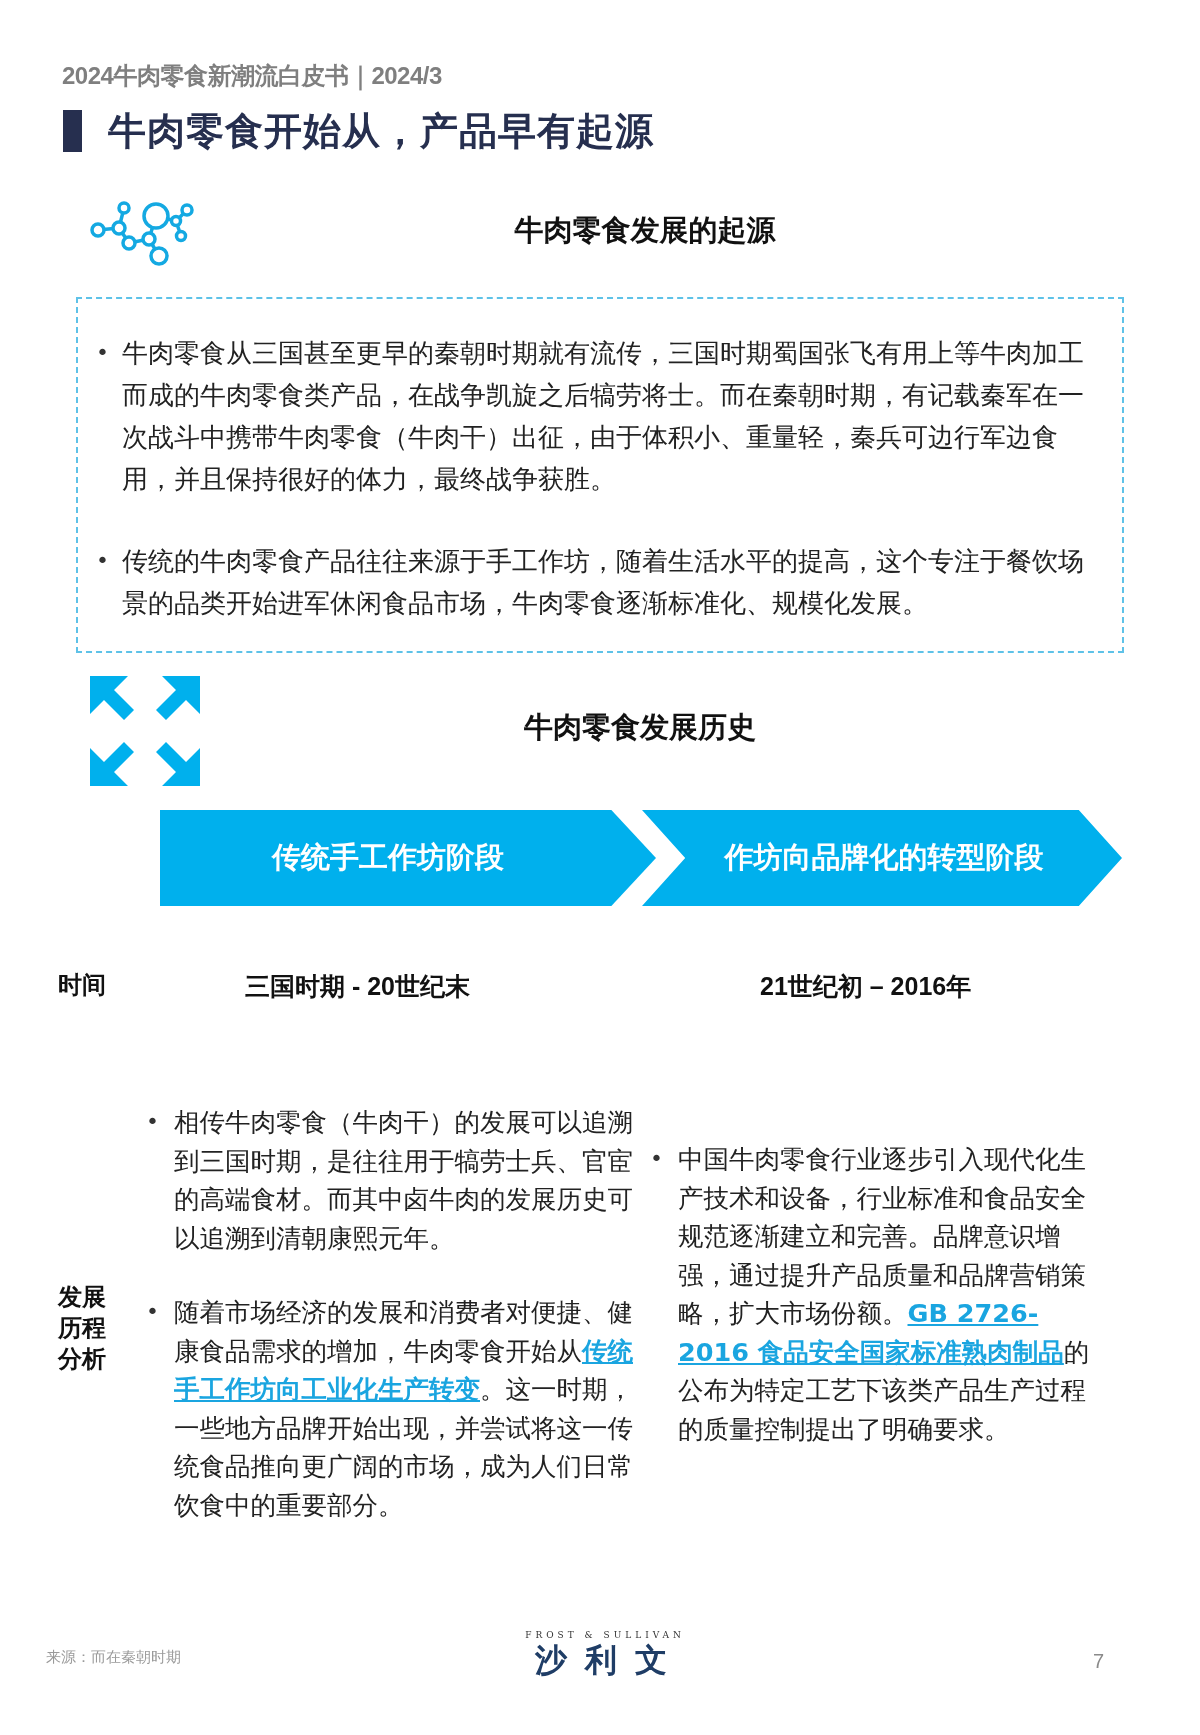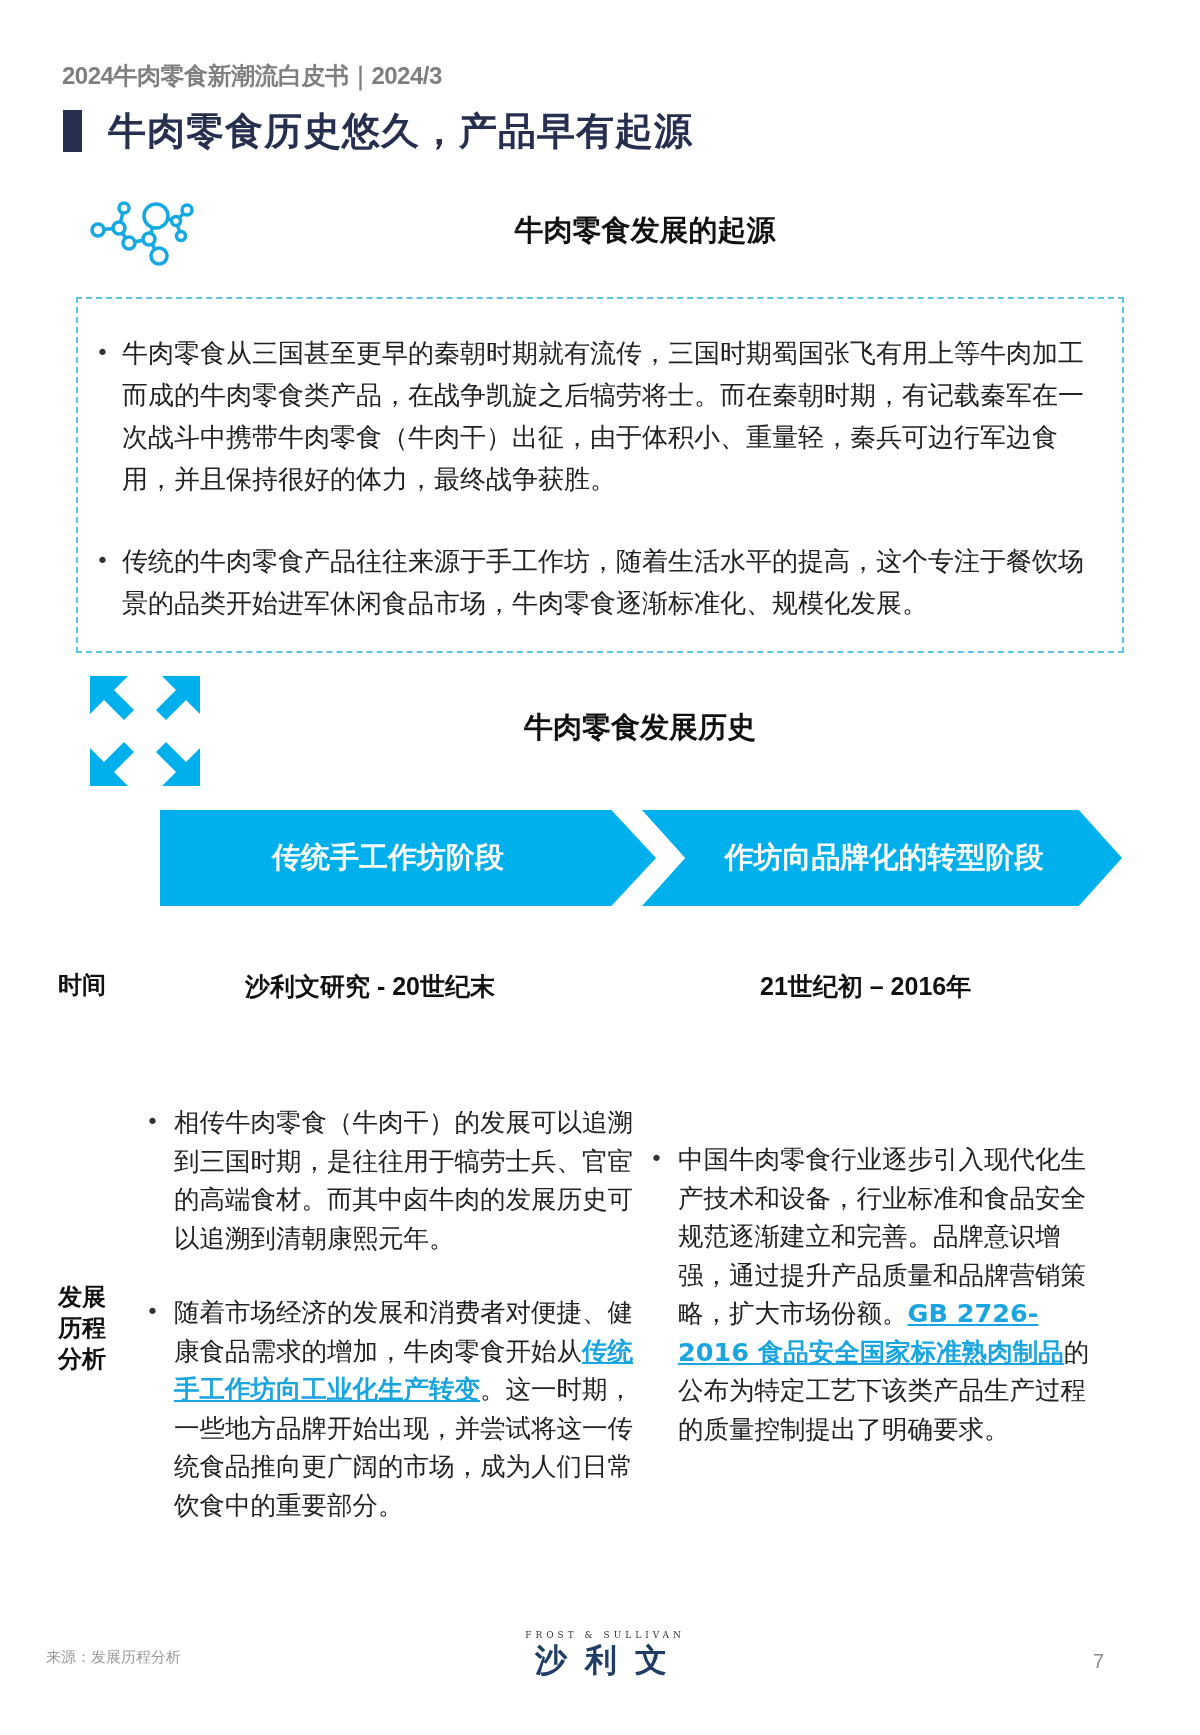--- a/index.html
+++ b/index.html
@@ -44,21 +44,21 @@
   .logo { position: absolute; left: 515px; top: 1630px; width: 170px; text-align: right; color: #1f3d66; }
   .logo-en { font-family: "DejaVu Serif", "Liberation Serif", serif; font-size: 9px; letter-spacing: 4px; color: #333; }
   .logo-cn { font-size: 32px; font-weight: bold; letter-spacing: 18px; margin-left: 18px; line-height: 40px; }
   .page-num { position: absolute; left: 1093px; top: 1650px; font-size: 20px; color: #8a8a8a; font-family: "Liberation Sans", sans-serif; }
 </style>
 </head>
 <body>
 
 <div class="header-sub">2024牛肉零食新潮流白皮书｜2024/3</div>
 <div class="title-bar"></div>
-<h1 class="page-title">牛肉零食历史悠久，产品早有起源</h1>
+<h1 class="page-title">牛肉零食开始从，产品早有起源</h1>
 
 <svg class="molecule-icon" viewBox="0 0 112 70" fill="#fff" stroke="#14a9e2" stroke-width="3.5">
   <line x1="10" y1="34" x2="31" y2="32"></line>
     <line x1="31" y1="32" x2="36" y2="12"></line>
   <line x1="31" y1="32" x2="41" y2="47"></line>
     <line x1="41" y1="47" x2="61" y2="43"></line>
   <line x1="61" y1="43" x2="68" y2="20"></line>
     <line x1="61" y1="43" x2="71" y2="60"></line>
   <line x1="68" y1="20" x2="88" y2="25"></line>
     <line x1="88" y1="25" x2="99" y2="14"></line>
@@ -91,32 +91,32 @@
 <h2 class="section-title st2">牛肉零食发展历史</h2>
 
 <div class="banner b1">
   <span>传统手工作坊阶段</span>
 </div>
 <div class="banner b2">
   <span>作坊向品牌化的转型阶段</span>
 </div>
 
 <div class="row-label time-label">时间</div>
-<div class="time-val tv1">沙利文研究 - 20世纪末</div>
+<div class="time-val tv1">三国时期 - 20世纪末</div>
 <div class="time-val tv2">21世纪初 – 2016年</div>
 
 <div class="row-label analysis-label">发展历程分析</div>
 
 <ul class="col-list left-col">
   <li><span>相传牛肉零食（牛肉干）的发展可以追溯到三国时期，是往往用于犒劳士兵、官宦的高端食材。而其中卤牛肉的发展历史可以追溯到清朝康熙元年。</span></li>
   <li><span>随着市场经济的发展和消费者对便捷、健康食品需求的增加，牛肉零食开始从</span><span class="hl">传统手工作坊向工业化生产转变</span><span>。这一时期，一些地方品牌开始出现，并尝试将这一传统食品推向更广阔的市场，成为人们日常饮食中的重要部分。</span></li>
 </ul>
 
 <ul class="col-list right-col">
   <li><span>中国牛肉零食行业逐步引入现代化生产技术和设备，行业标准和食品安全规范逐渐建立和完善。品牌意识增强，通过提升产品质量和品牌营销策略，扩大市场份额。</span><span class="hl">GB 2726-2016 食品安全国家标准熟肉制品</span><span>的公布为特定工艺下该类产品生产过程的质量控制提出了明确要求。</span></li>
 </ul>
 
-<div class="footer-source">来源：发展历程分析</div>
+<div class="footer-source">来源：而在秦朝时期</div>
 <div class="logo">
   <div class="logo-en">FROST &amp; SULLIVAN</div>
   <div class="logo-cn">沙利文</div>
 </div>
 <div class="page-num">7</div>
 
 </body></html>

